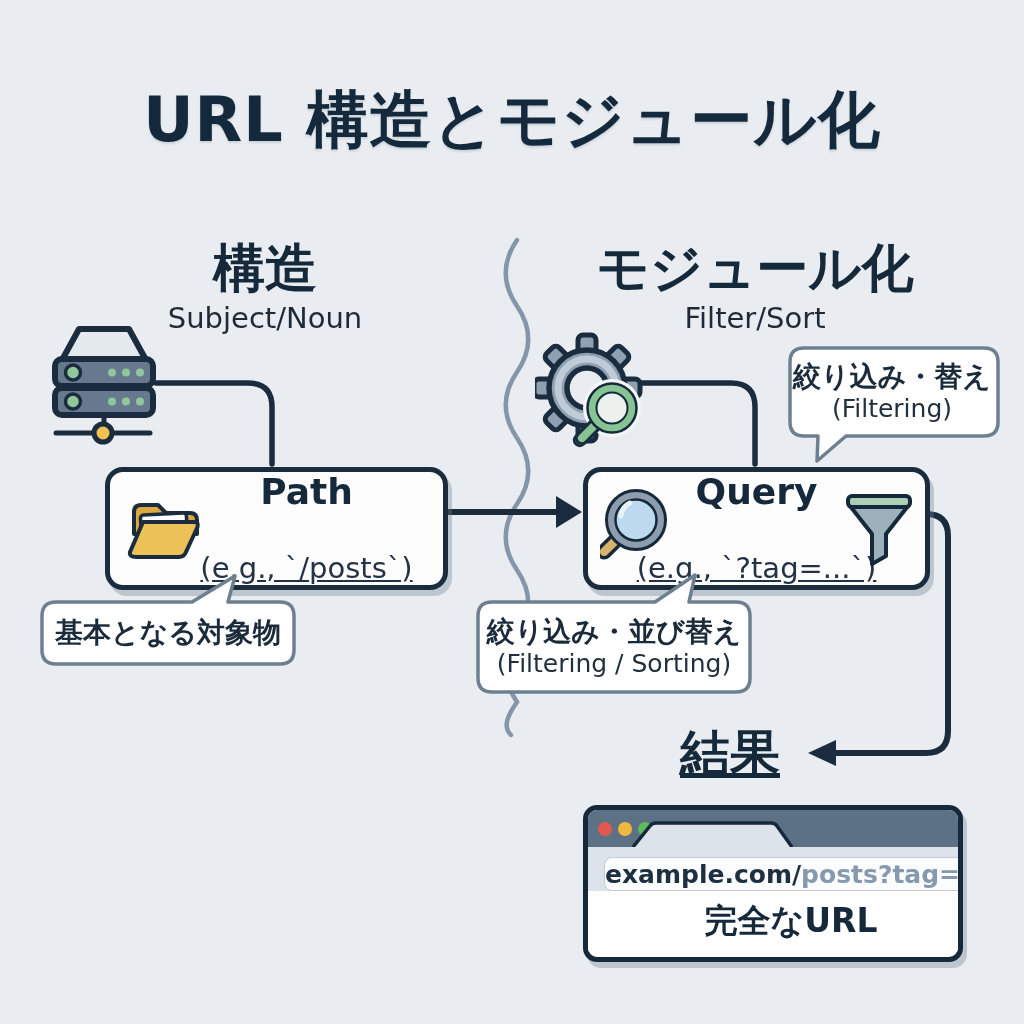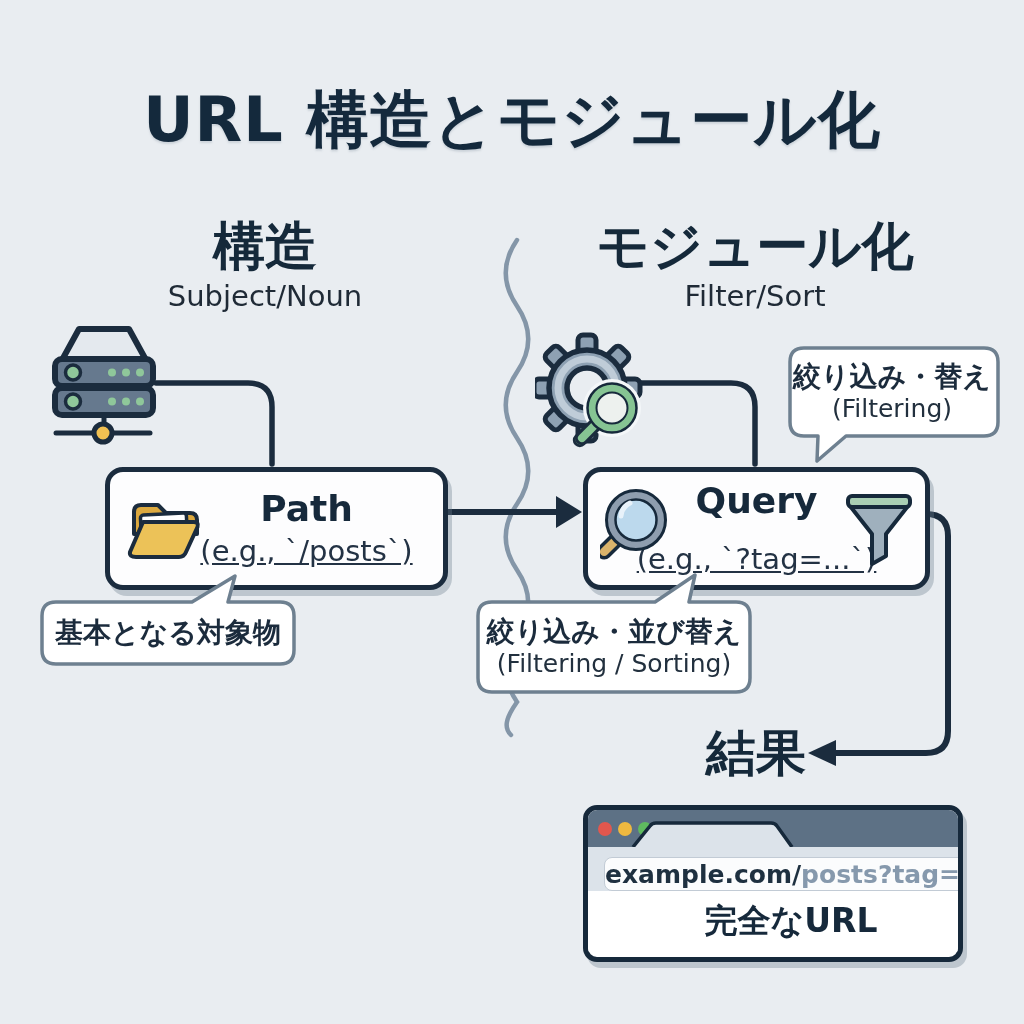--- a/index.html
+++ b/index.html
@@ -6,27 +6,27 @@
   .canvas{
     position:relative;width:1024px;height:1024px;background:#e9edf1;
     font-family:"DejaVu Sans","Liberation Sans",sans-serif;overflow:hidden;color:#16293b;
   }
   .abs{position:absolute;}
   .title{
     top:78px;left:0;width:1024px;text-align:center;
     font-size:62px;font-weight:800;letter-spacing:1px;color:#14293c;
     text-shadow:0 2px 2px rgba(120,135,150,.25);
   }
-  .col-header{text-align:center;z-index:2;}
+  .col-header{text-align:center;z-index:2;margin-top:22px;}
   .col-heading{font-size:52px;font-weight:800;color:#15293a;line-height:1.1;}
   .col-subheading{font-size:29px;font-weight:500;color:#1f2a36;margin-top:4px;}
   .node-box{
     background:#fdfdfe;border:5px solid #1b2c3e;border-radius:18px;
     box-shadow:4px 6px 0 rgba(110,125,140,.35);
-    display:flex;flex-direction:column;align-items:center;justify-content:center;
+    display:flex;flex-direction:column;align-items:center;justify-content:space-between;
     z-index:2;
   }
   .node-title{font-size:36px;font-weight:800;color:#16293b;line-height:1.1;}
   .node-example{font-size:29px;font-weight:500;color:#233244;line-height:1.15;margin-top:6px;text-decoration:underline;}
   .bubble-svg{z-index:3;}
   .bubble-text{z-index:4;display:flex;flex-direction:column;align-items:center;justify-content:center;text-align:center;}
   .bubble-line1{font-size:28px;font-weight:800;color:#1b2b3c;line-height:1.2;}
   .bubble-line2{font-size:25px;font-weight:500;color:#22303e;line-height:1.2;}
   .result-label{font-size:50px;font-weight:800;color:#15293a;z-index:2;text-align:center;}
   .browser{
@@ -166,21 +166,21 @@
   </div>
 
   <svg class="abs bubble-svg" style="left:474px;top:570px;" width="286" height="130" viewBox="0 0 286 130">
     <path d="M4,46 Q4,32 18,32 H181 L221,5 L215,32 H262 Q276,32 276,46 V108 Q276,122 262,122 H18 Q4,122 4,108 Z" fill="#ffffff" stroke="#6e8090" stroke-width="3.5" stroke-linejoin="round"></path>
   </svg>
   <div class="abs bubble-text" style="left:478px;top:602px;width:272px;height:90px;">
     <div class="bubble-line1">絞り込み・並び替え</div>
     <div class="bubble-line2">(Filtering / Sorting)</div>
   </div>
 
-  <div class="abs result-label" style="left:676px;top:720px;width:160px;">結果</div>
+  <div class="abs result-label" style="left:650px;top:720px;width:160px;text-decoration:underline;">結果</div>
 
   <div class="abs browser">
     <div class="browser-titlebar">
       <svg width="360" height="37" viewBox="0 0 360 37">
         <circle cx="17" cy="19" r="7" fill="#e2574e"></circle>
         <circle cx="37" cy="19" r="7" fill="#efb93f"></circle>
         <circle cx="57" cy="19" r="7" fill="#5fba5f"></circle>
         <path d="M45,37 L62,16 Q64,13 68,13 H183 Q187,13 189,16 L204,37" fill="#dce3ea" stroke="#16293b" stroke-width="3.5"></path>
       </svg>
     </div>

